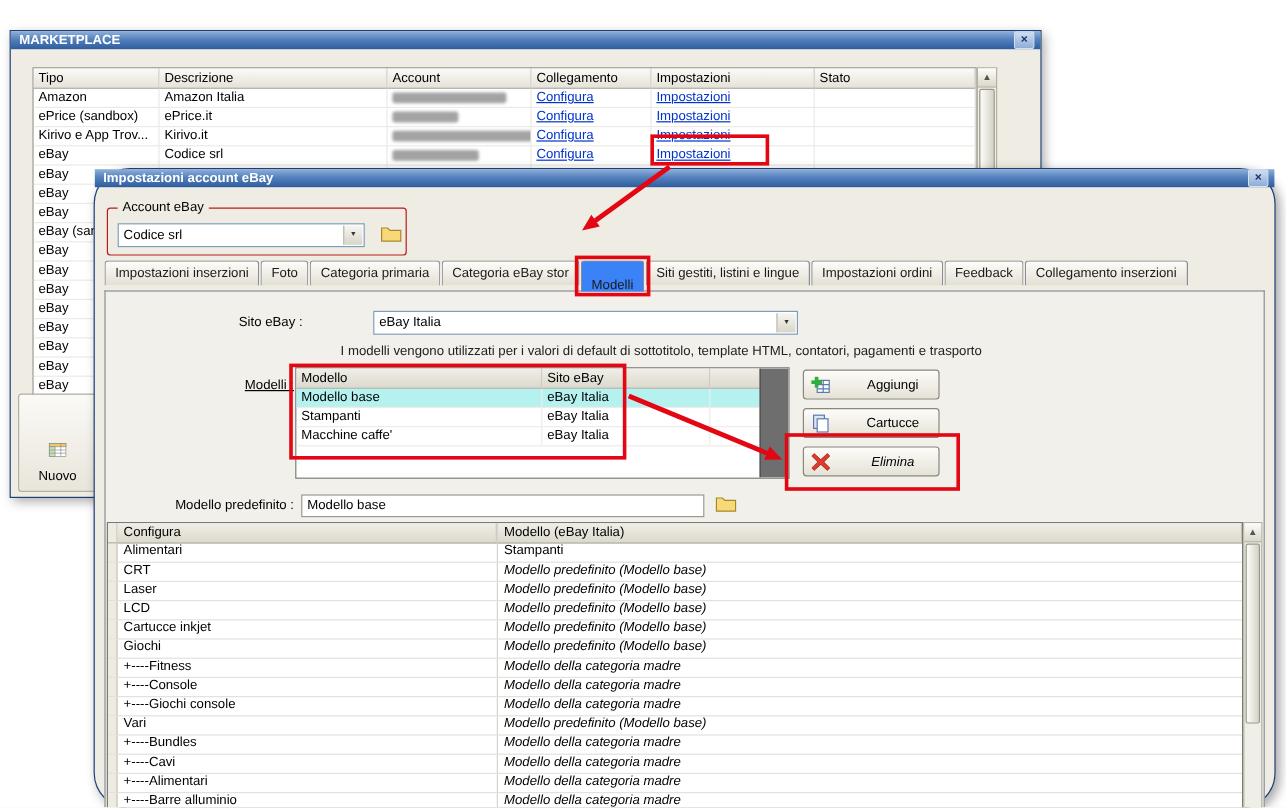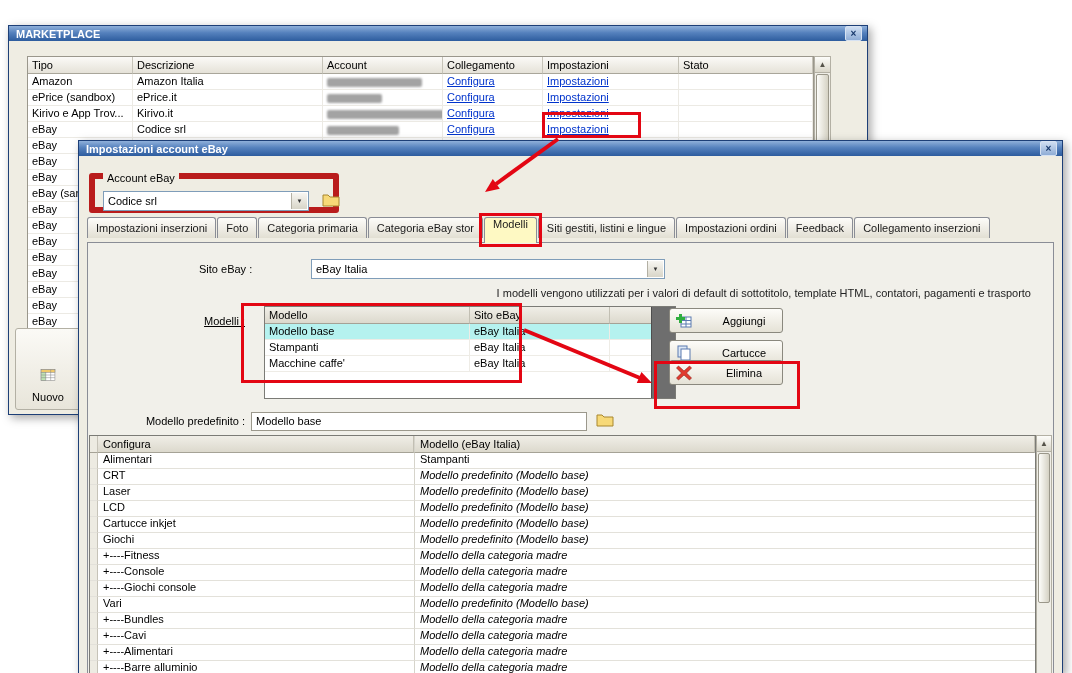--- a/index.html
+++ b/index.html
@@ -25,43 +25,43 @@
   .vscroll{position:absolute;background:#efeee7;border:1px solid #b3b0a4;}
   .scroll-btn{height:16px;background:linear-gradient(180deg,#fdfdfa,#dad7ca);border-bottom:1px solid #b3b0a4;text-align:center;font-size:8px;line-height:15px;color:#55534a;cursor:pointer;}
   .scroll-thumb{margin:1px;background:linear-gradient(90deg,#fdfdfa,#d5d2c4);border:1px solid #9a978a;border-radius:2px;cursor:pointer;}
   #mk-scroll{left:805px;top:30px;width:17px;height:274px;}
   #mk-scroll .scroll-thumb{height:215px;}
 
   #nuovo-btn{position:absolute;left:6px;top:302px;width:66px;height:82px;background:linear-gradient(180deg,#fbfaf6,#e8e5da);
     border:1px solid #b3b0a4;border-radius:3px;display:flex;flex-direction:column;align-items:center;justify-content:flex-end;gap:8px;padding:8px 2px 6px;cursor:pointer;}
 
   
-  #dlg{left:78px;top:140px;width:985px;height:534px;}
+  #dlg{left:78px;top:140px;width:985px;height:534px;border-radius:30px;}
   .dlg-body{position:absolute;left:0;top:22px;right:0;bottom:0;}
 
-  .group{position:absolute;left:10px;top:10px;width:250px;height:40px;border:6px solid #b91c1c;border-radius:3px;}
+  .group{position:absolute;left:10px;top:10px;width:250px;height:40px;border:1px solid #b91c1c;border-radius:3px;}
   .group-label{position:absolute;left:8px;top:-7px;background:#efede3;padding:0 4px;}
   .combo{position:absolute;background:#fff;border:1px solid #7f9db9;height:20px;line-height:18px;padding:0 20px 0 4px;white-space:nowrap;overflow:hidden;cursor:pointer;}
   .combo-arrow{position:absolute;right:1px;top:1px;bottom:1px;width:16px;background:linear-gradient(180deg,#f7f6f2,#d8d5c8);border-left:1px solid #b3b0a4;text-align:center;font-size:6px;line-height:17px;color:#333;}
   #account-combo{left:8px;top:12px;width:206px;}
   .folder-btn{position:absolute;width:22px;height:20px;background:transparent;border:none;cursor:pointer;padding:1px 0 0 2px;}
   #account-folder{left:224px;top:12px;}
 
   #tabstrip{position:absolute;left:8px;top:54px;right:8px;height:26px;display:flex;align-items:flex-start;z-index:2;}
   .tab{height:21px;padding:4px 8px 2px;border:1px solid #8a8d96;border-bottom:none;border-radius:3px 3px 0 0;
     background:linear-gradient(180deg,#fdfcf9,#e2dfd3);margin-right:1px;white-space:nowrap;cursor:pointer;color:#1a1a1a;}
-  .tab.active{height:26px;padding-top:0;background:#fef9c3;}
+  .tab.active{height:26px;padding-top:14px;background:#3b82f6;}
   #tabpanel{position:absolute;left:8px;top:79px;right:8px;bottom:0;border:1px solid #8a8d96;border-bottom:none;background:#f1f0ea;}
 
   #sito-label{position:absolute;left:120px;top:100px;width:108px;text-align:left;}
   #sito-combo{left:232px;top:96px;width:354px;}
-  #info-text{position:absolute;left:32px;top:124px;width:920px;text-align:right;color:#222;}
+  #info-text{position:absolute;left:12px;top:124px;width:920px;text-align:center;color:#222;}
 
   #modelli-label{position:absolute;left:88px;top:152px;width:78px;text-align:right;text-decoration:underline;}
-  #modelli-table{position:absolute;left:167px;top:143px;width:412px;height:93px;background:#fff;border:1px solid #7b7b76;overflow:hidden;margin-left:18px;}
+  #modelli-table{position:absolute;left:167px;top:143px;width:412px;height:93px;background:#fff;border:1px solid #7b7b76;overflow:hidden;}
   #modelli-grid{display:grid;grid-template-columns:205px 140px 42px;}
   .mt-h{height:17px;padding:2px 4px;background:linear-gradient(180deg,#f0eee7,#dcd9cd);border-right:1px solid #c2bfb3;border-bottom:1px solid #a5a296;white-space:nowrap;overflow:hidden;}
   .mt-c{height:16px;padding:1px 4px;border-right:1px solid #eeece6;border-bottom:1px solid #eeece6;white-space:nowrap;overflow:hidden;}
   .mt-c.sel{background:var(--selection);}
   #modelli-strip{position:absolute;right:0;top:0;bottom:0;width:24px;background:#6e6e6e;border-left:1px solid #4e4e4e;}
 
   #btn-col{position:absolute;left:590px;top:145px;width:114px;height:96px;}
   .dlg-btn{position:absolute;left:0;width:114px;height:25px;border:1px solid #8a887e;border-radius:3px;
     background:linear-gradient(180deg,#fdfcf9,#e5e2d6);display:flex;align-items:center;gap:20px;padding:0 6px;
     font-family:inherit;font-size:11px;cursor:pointer;}
@@ -301,21 +301,21 @@
           </button>
           <button class="dlg-btn" style="top: 32px;">
             <span class="btn-ic">
               <svg width="16" height="16" viewBox="0 0 16 16">
                 <rect x="2" y="1" width="9" height="11" fill="#dce7f5" stroke="#5a7ab0"></rect>
                 <rect x="5" y="4" width="9" height="11" fill="#fff" stroke="#5a7ab0"></rect>
               </svg>
             </span>
             <span class="btn-lb">Cartucce</span>
           </button>
-          <button class="dlg-btn" style="top: 52px;">
+          <button class="dlg-btn" style="top: 64px; font-style: italic;">
             <span class="btn-ic">
               <svg width="16" height="16" viewBox="0 0 16 16">
                 <path d="M2.5 1 L8 6 L13.5 1 L15.5 3 L10.5 8 L15.5 13 L13.5 15 L8 10 L2.5 15 L0.5 13 L5.5 8 L0.5 3 Z" fill="#e03a2f" stroke="#8f1d14" stroke-width="0.6"></path>
               </svg>
             </span>
             <span class="btn-lb">Elimina</span>
           </button>
         </div>
 
       <div id="predef-label">Modello predefinito :</div>

